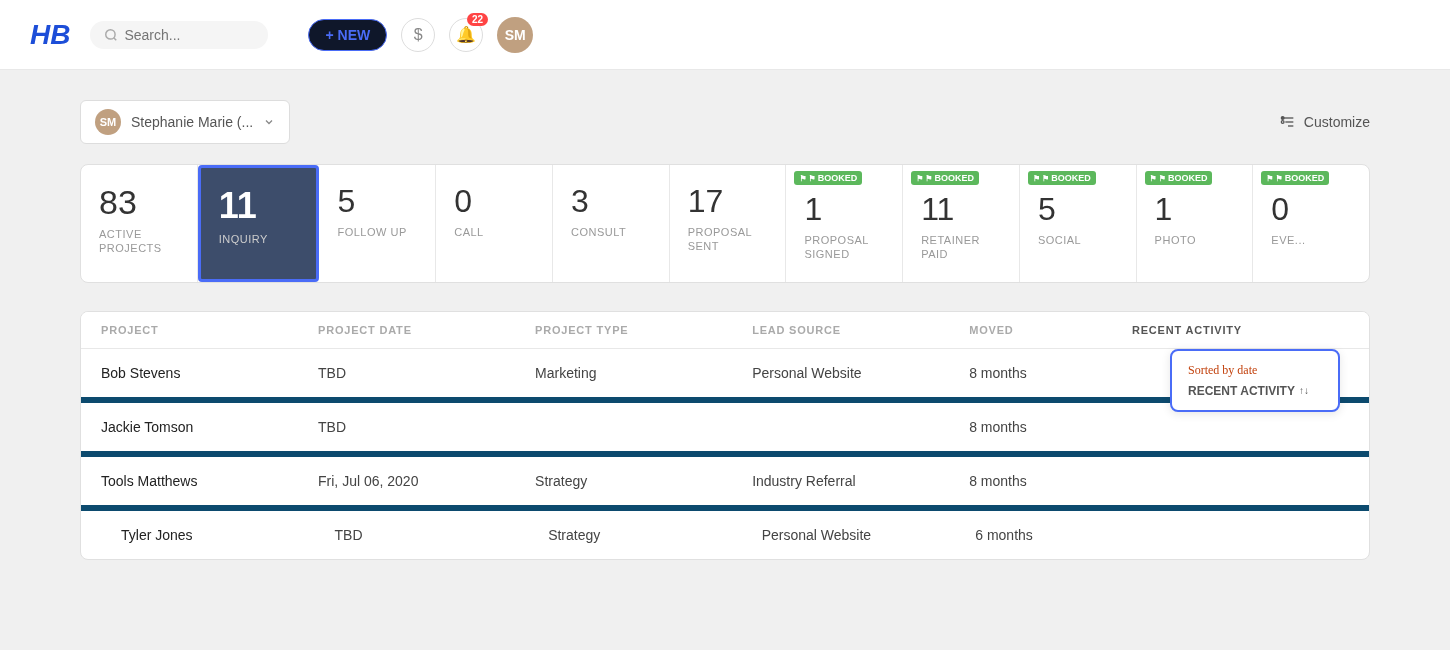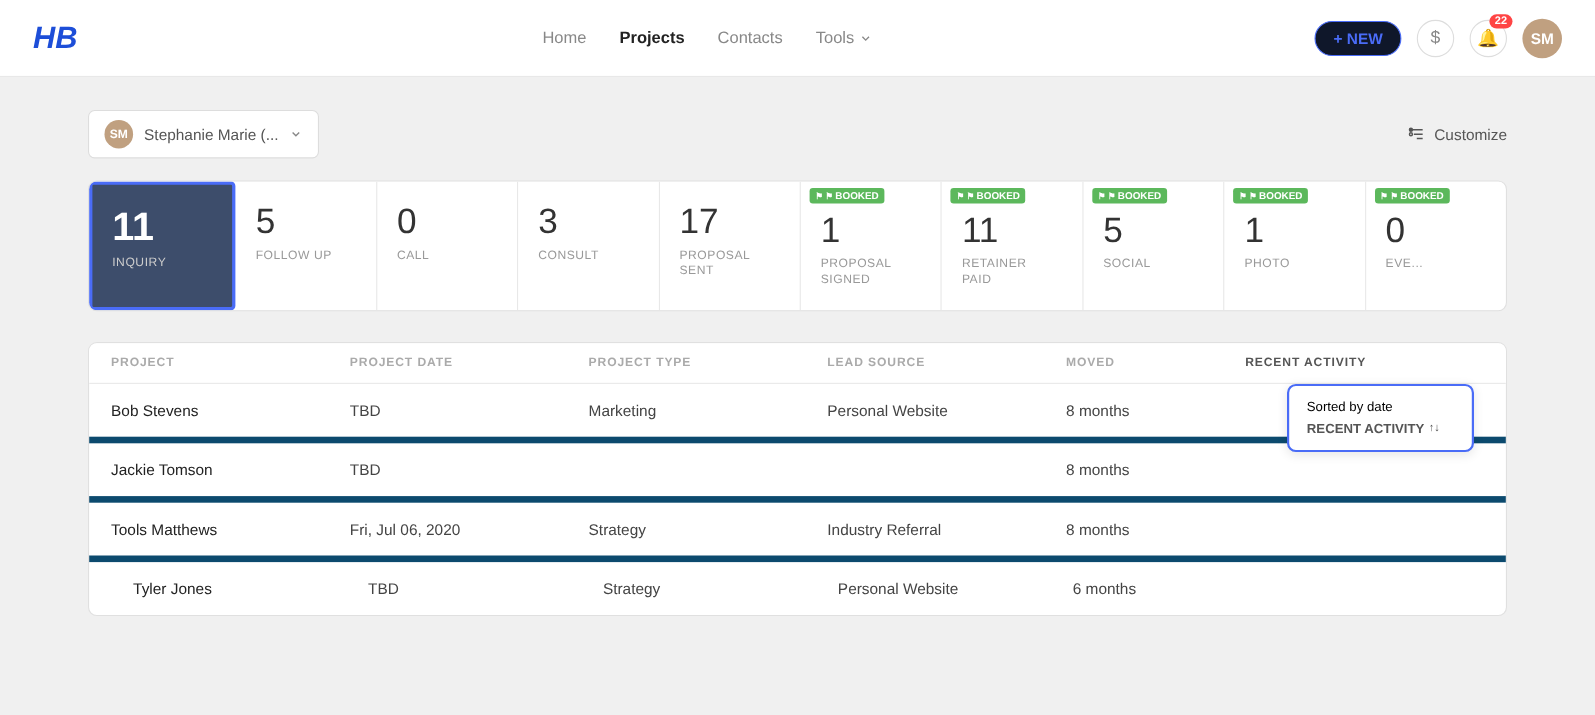--- a/index.html
+++ b/index.html
@@ -285,52 +285,49 @@
       top: -10px;
       background: #fff;
       border: 2px solid #4a6cf7;
       border-radius: 8px;
       padding: 12px 16px;
       box-shadow: 0 2px 10px rgba(0,0,0,0.1);
       min-width: 160px;
     }
     .sort-tooltip-label {
       font-size: 12px;
-      color: #000000;
+      color: #c2410c;
       margin-bottom: 6px;
+      font-family: Liberation Serif, serif;
     }
     .sort-tooltip-value {
       font-size: 12px;
       color: #555;
       font-weight: 600;
       display: flex;
       align-items: center;
       gap: 4px;
     }
     .sort-up-icon {
       display: inline-flex;
       font-size: 10px;
     }
     .table-wrapper { position: relative; }
   </style>
 </head>
 <body>
 
 <nav class="navbar">
   <span class="nav-logo">HB</span>
-  <div class="nav-links">
-    <a class="nav-link">Home</a>
-    <a class="nav-link active">Projects</a>
-    <a class="nav-link">Contacts</a>
-    <a class="nav-link nav-link-tools">
-      <span>Tools</span>
-      <svg width="12" height="12" viewBox="0 0 24 24" fill="none" stroke="#888" stroke-width="2.5">
-          <polyline points="6 9 12 15 18 9"></polyline>
-        </svg>
-    </a>
+  <div class="nav-search">
+    <svg width="14" height="14" viewBox="0 0 24 24" fill="none" stroke="#aaa" stroke-width="2.5">
+        <circle cx="11" cy="11" r="8"></circle>
+        <line x1="21" y1="21" x2="16.65" y2="16.65"></line>
+      </svg>
+    <input type="text" placeholder="Search..." style="">
   </div>
   <div class="nav-actions">
     <button class="btn-new">+ NEW</button>
     <div class="icon-circle">$</div>
     <div class="notif-badge icon-circle">
       🔔
       <span class="badge-count">22</span>
     </div>
     <div class="avatar">SM</div>
   </div>
@@ -352,20 +349,24 @@
           <line x1="8" y1="12" x2="20" y2="12"></line>
           <line x1="12" y1="18" x2="20" y2="18"></line>
           <circle cx="4" cy="6" r="2" fill="#555"></circle>
           <circle cx="4" cy="12" r="2" fill="none" stroke="#555" stroke-width="2"></circle>
         </svg>
       <span>Customize</span>
     </div>
   </div>
 
   <div class="stats-row" id="stats-row">
+      <div class="stat-card first">
+        <div class="stat-number">83</div>
+        <div class="stat-label">ACTIVE<br>PROJECTS</div>
+      </div>
       <div class="stat-card selected">
         <div class="stat-number">11</div>
         <div class="stat-label">INQUIRY</div>
       </div>
       <div class="stat-card">
         <div class="stat-number">5</div>
         <div class="stat-label">FOLLOW UP</div>
       </div>
       <div class="stat-card">
         <div class="stat-number">0</div>

